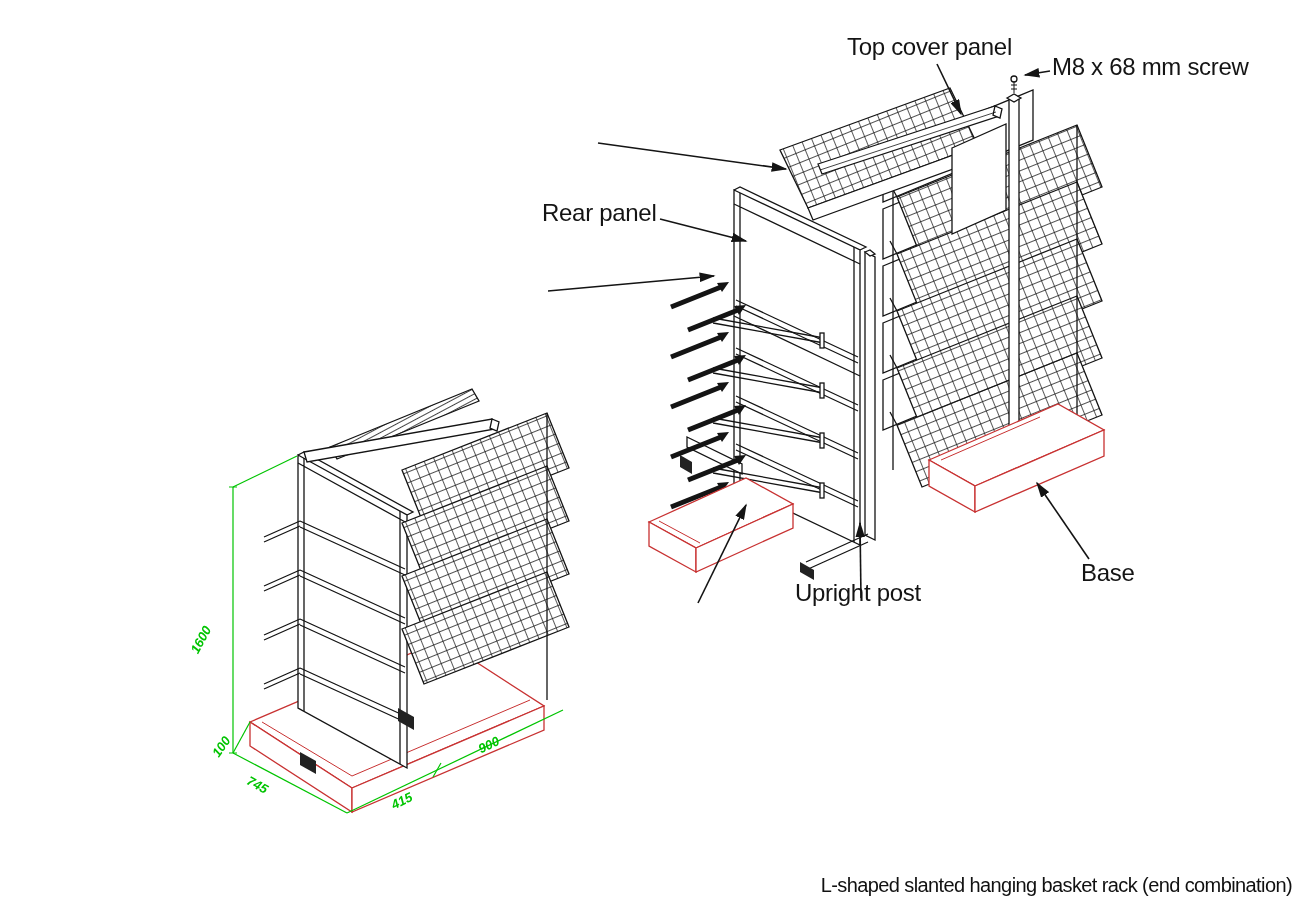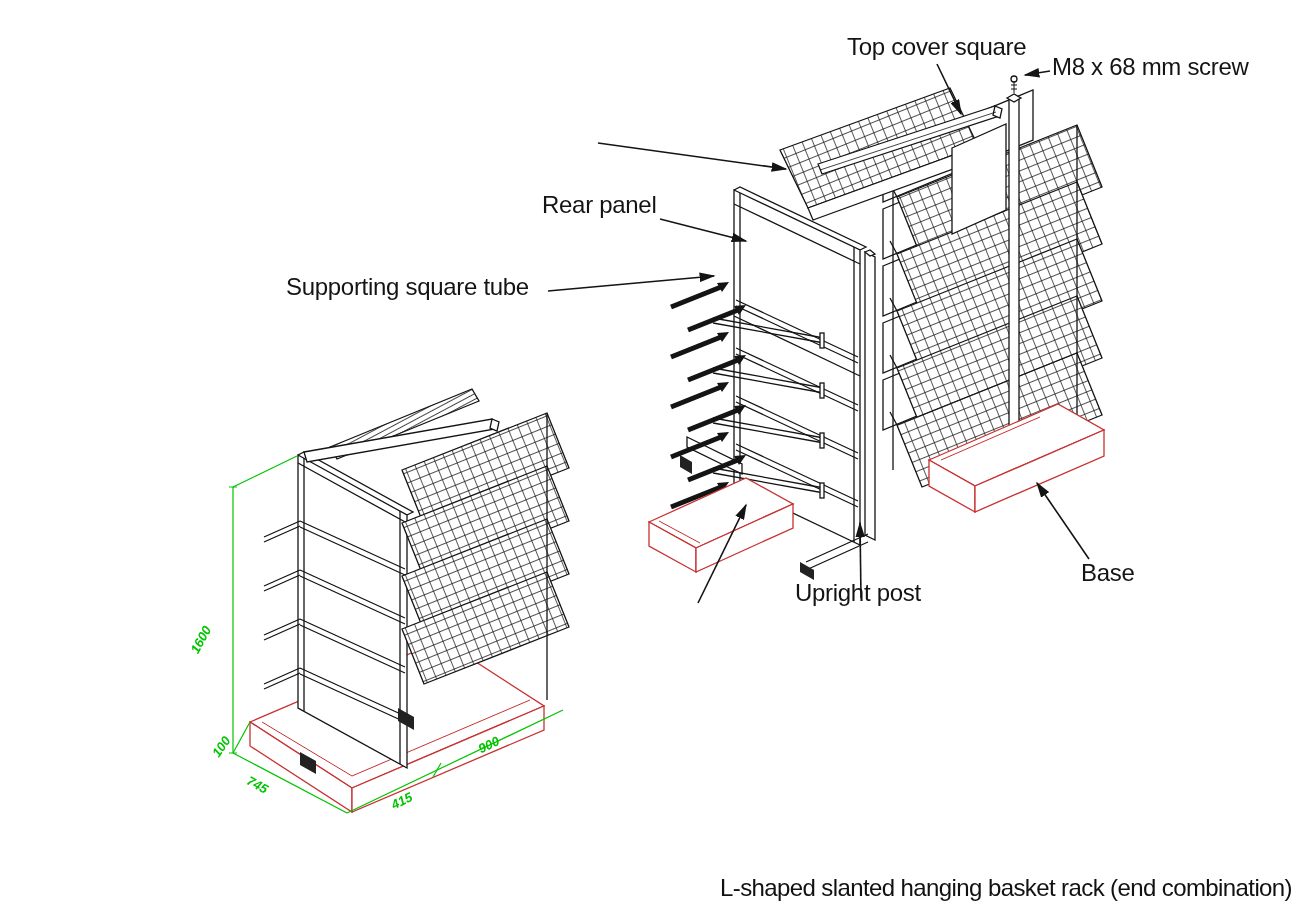--- a/index.html
+++ b/index.html
@@ -10,21 +10,21 @@
   svg.drawing{position:absolute;left:0;top:0;}
   .part-label{
     position:absolute;white-space:nowrap;font-size:24px;line-height:1.1;
     color:#141414;letter-spacing:-0.3px;
   }
   .dim-label{
     position:absolute;white-space:nowrap;font-size:13px;font-weight:bold;font-style:italic;
     color:#00c400;transform-origin:0 50%;
   }
   .diagram-title{
-    position:absolute;right:6px;top:874px;font-size:24px;letter-spacing:-0.6px;
+    position:absolute;right:6px;top:874px;font-size:20px;letter-spacing:-0.6px;
     color:#111111;white-space:nowrap;
   }
 </style>
 </head>
 <body>
 
 <div class="canvas">
 
 <svg class="drawing" width="1298" height="918" viewBox="0 0 1298 918">
   <defs>
@@ -214,28 +214,27 @@
     <path d="M1050,71 L1025,75" marker-end="url(#arrow)"></path>
     <path d="M598,143 L786,169" marker-end="url(#arrow)"></path>
     <path d="M660,219 L746,241" marker-end="url(#arrow)"></path>
     <path d="M548,291 L714,276" marker-end="url(#arrow)"></path>
     <path d="M698,603 L746,505" marker-end="url(#arrow)"></path>
     <path d="M861,598 L860,523" marker-end="url(#arrow)"></path>
     <path d="M1089,559 L1037,483" marker-end="url(#arrow)"></path>
   </g>
 </svg>
 
-<div class="part-label" style="left:847px;top:34px">Top cover square</div>
+<div class="part-label" style="left:847px;top:34px">Top cover panel</div>
 
 <div class="part-label" style="left:1052px;top:54px">M8 x 68 mm screw</div>
 
 
-<div class="part-label" style="left:542px;top:192px">Rear panel</div>
-
-<div class="part-label" style="left:286px;top:274px">Supporting square tube</div>
+<div class="part-label" style="left:542px;top:200px">Rear panel</div>
+
 
 
 <div class="part-label" style="left:795px;top:580px">Upright post</div>
 
 <div class="part-label" style="left:1081px;top:560px">Base</div>
 
 <div class="dim-label" style="left:194px;top:645px;transform:rotate(-62deg)">1600</div>
 
 <div class="dim-label" style="left:215px;top:748px;transform:rotate(-55deg)">100</div>
 

